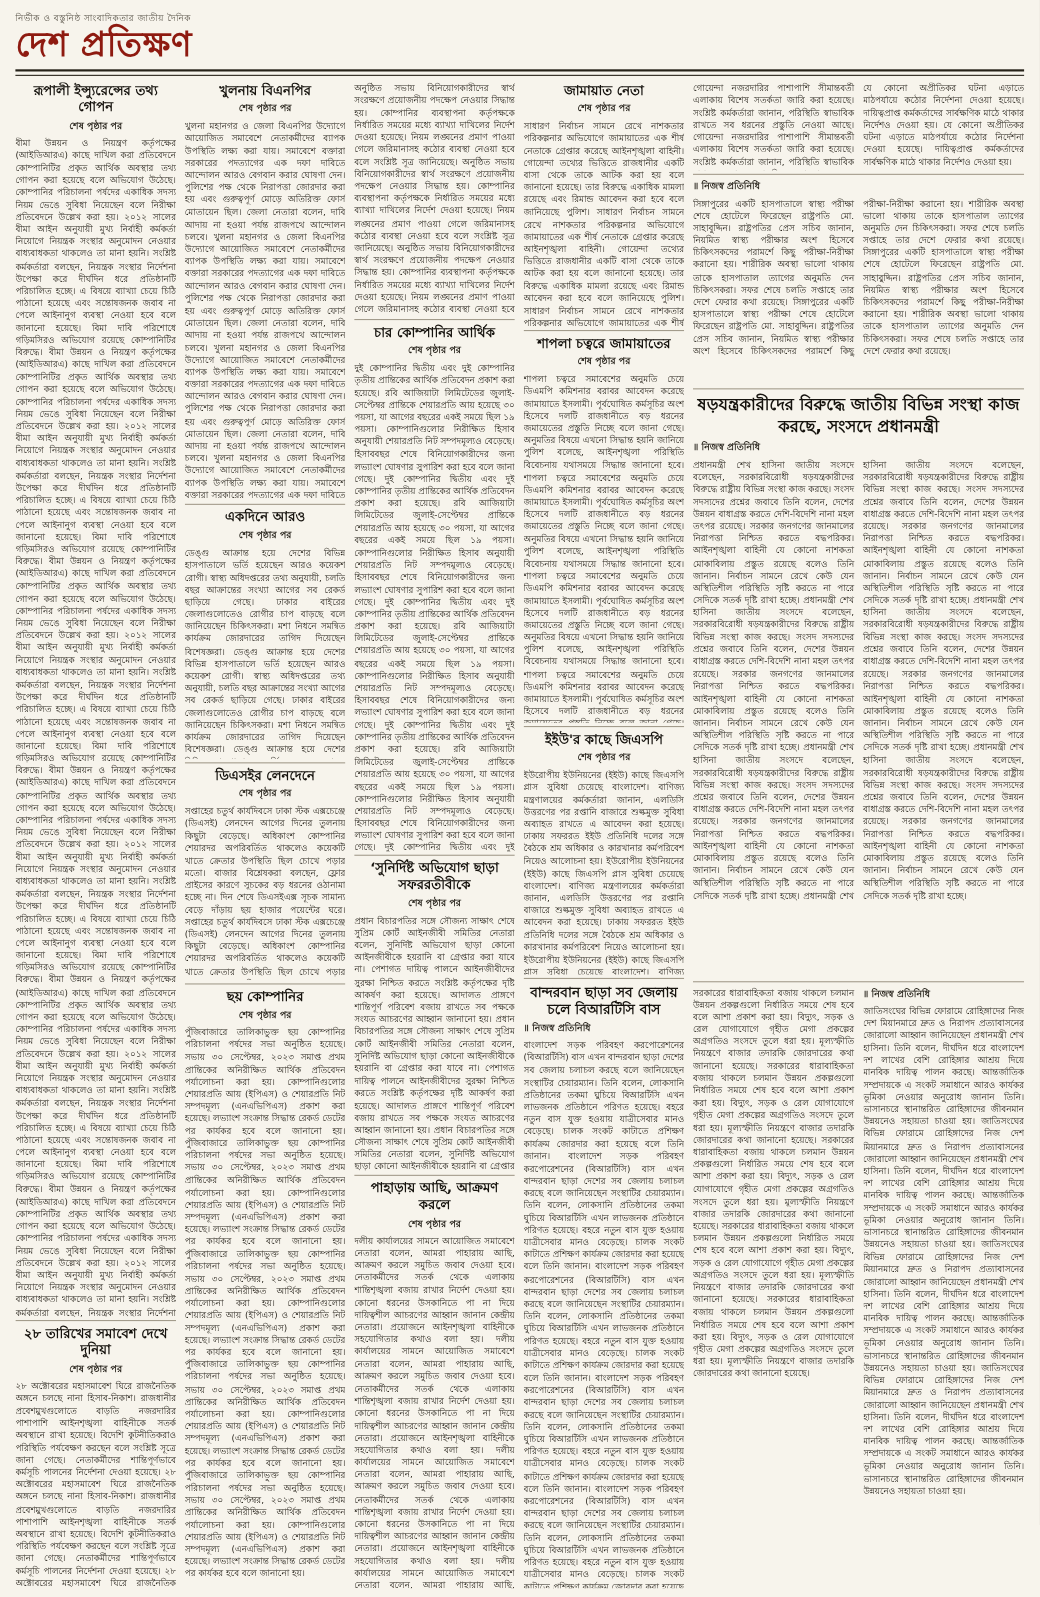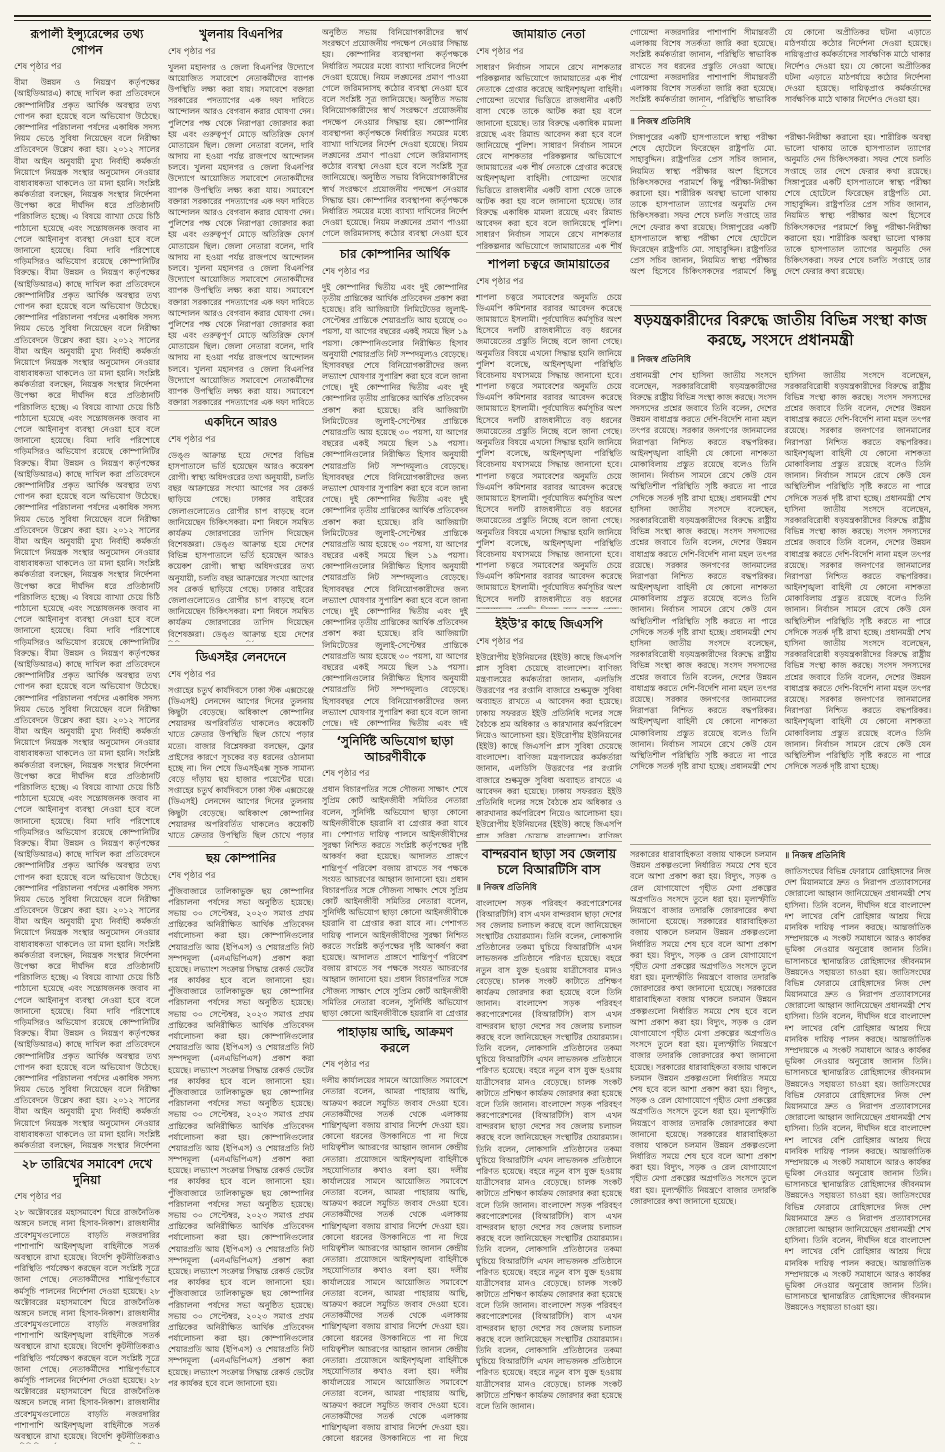--- a/index.html
+++ b/index.html
@@ -36,39 +36,43 @@
   .right-section { flex:1; display:flex; flex-direction:column; min-height:0; overflow:hidden; }
   .article { overflow:hidden; flex:0 0 auto; }
   .article.fill { flex:1 1 auto; min-height:0; }
   .article + .article, .rs-block + .rs-block { border-top:1px solid #a39c8c; margin-top:3px; padding-top:4px; }
   .headline {
     font-size:12px; font-weight:bold; text-align:center;
     line-height:1.3; color:#15120d; margin-bottom:2px;
   }
   .headline.big { font-size:15px; line-height:1.35; }
   .headline.mid { font-size:12.5px; }
-  .continued { font-size:8.5px; font-weight:normal; margin-bottom:3px; color:#2c2820; }
+  .continued { font-size:8.5px; font-weight:bold; text-align:center; margin-bottom:3px; color:#2c2820; }
   .byline { font-size:8.5px; font-weight:bold; margin-bottom:3px; color:#2c2820; }
   .body {
     font-size:8px; line-height:1.4; text-align:justify;
     color:#2b271f; overflow:hidden;
   }
   .cols2 { column-count:2; column-gap:8px; height:100%; }
   .rs-row { display:flex; gap:8px; min-height:0; overflow:hidden; }
   .rs-row > div { flex:1 1 0; min-width:0; overflow:hidden; }
   .rs-block { overflow:hidden; flex:0 0 auto; display:flex; flex-direction:column; }
   .rs-block.fill { flex:1 1 auto; min-height:0; }
   .rs-block .bodywrap { flex:1 1 auto; min-height:0; overflow:hidden; }
 </style>
 </head>
 <body>
 
 <div class="page">
 
   <header>
+    <div class="mast-left">
+      <div class="tagline">নির্ভীক ও বস্তুনিষ্ঠ সাংবাদিকতার জাতীয় দৈনিক</div>
+      <div class="mast-title">দেশ প্রতিক্ষণ</div>
+    </div>
   </header>
   <div class="header-rule"></div>
 
   <main class="content">
 
     <div class="col">
       <article class="article" style="height:1122px">
         <h2 class="headline">রূপালী ইন্স্যুরেন্সের তথ্য গোপন</h2>
         <div class="continued">শেষ পৃষ্ঠার পর</div>
         <p class="body">বীমা উন্নয়ন ও নিয়ন্ত্রণ কর্তৃপক্ষের (আইডিআরএ) কাছে দাখিল করা প্রতিবেদনে কোম্পানিটির প্রকৃত আর্থিক অবস্থার তথ্য গোপন করা হয়েছে বলে অভিযোগ উঠেছে। কোম্পানির পরিচালনা পর্ষদের একাধিক সদস্য নিয়ম ভেঙে সুবিধা নিয়েছেন বলে নিরীক্ষা প্রতিবেদনে উল্লেখ করা হয়। ২০১২ সালের বীমা আইন অনুযায়ী মুখ্য নির্বাহী কর্মকর্তা নিয়োগে নিয়ন্ত্রক সংস্থার অনুমোদন নেওয়ার বাধ্যবাধকতা থাকলেও তা মানা হয়নি। সংশ্লিষ্ট কর্মকর্তারা বলছেন, নিয়ন্ত্রক সংস্থার নির্দেশনা উপেক্ষা করে দীর্ঘদিন ধরে প্রতিষ্ঠানটি পরিচালিত হচ্ছে। এ বিষয়ে ব্যাখ্যা চেয়ে চিঠি পাঠানো হয়েছে এবং সন্তোষজনক জবাব না পেলে আইনানুগ ব্যবস্থা নেওয়া হবে বলে জানানো হয়েছে। বিমা দাবি পরিশোধে গড়িমসিরও অভিযোগ রয়েছে কোম্পানিটির বিরুদ্ধে। বীমা উন্নয়ন ও নিয়ন্ত্রণ কর্তৃপক্ষের (আইডিআরএ) কাছে দাখিল করা প্রতিবেদনে কোম্পানিটির প্রকৃত আর্থিক অবস্থার তথ্য গোপন করা হয়েছে বলে অভিযোগ উঠেছে। কোম্পানির পরিচালনা পর্ষদের একাধিক সদস্য নিয়ম ভেঙে সুবিধা নিয়েছেন বলে নিরীক্ষা প্রতিবেদনে উল্লেখ করা হয়। ২০১২ সালের বীমা আইন অনুযায়ী মুখ্য নির্বাহী কর্মকর্তা নিয়োগে নিয়ন্ত্রক সংস্থার অনুমোদন নেওয়ার বাধ্যবাধকতা থাকলেও তা মানা হয়নি। সংশ্লিষ্ট কর্মকর্তারা বলছেন, নিয়ন্ত্রক সংস্থার নির্দেশনা উপেক্ষা করে দীর্ঘদিন ধরে প্রতিষ্ঠানটি পরিচালিত হচ্ছে। এ বিষয়ে ব্যাখ্যা চেয়ে চিঠি পাঠানো হয়েছে এবং সন্তোষজনক জবাব না পেলে আইনানুগ ব্যবস্থা নেওয়া হবে বলে জানানো হয়েছে। বিমা দাবি পরিশোধে গড়িমসিরও অভিযোগ রয়েছে কোম্পানিটির বিরুদ্ধে। বীমা উন্নয়ন ও নিয়ন্ত্রণ কর্তৃপক্ষের (আইডিআরএ) কাছে দাখিল করা প্রতিবেদনে কোম্পানিটির প্রকৃত আর্থিক অবস্থার তথ্য গোপন করা হয়েছে বলে অভিযোগ উঠেছে। কোম্পানির পরিচালনা পর্ষদের একাধিক সদস্য নিয়ম ভেঙে সুবিধা নিয়েছেন বলে নিরীক্ষা প্রতিবেদনে উল্লেখ করা হয়। ২০১২ সালের বীমা আইন অনুযায়ী মুখ্য নির্বাহী কর্মকর্তা নিয়োগে নিয়ন্ত্রক সংস্থার অনুমোদন নেওয়ার বাধ্যবাধকতা থাকলেও তা মানা হয়নি। সংশ্লিষ্ট কর্মকর্তারা বলছেন, নিয়ন্ত্রক সংস্থার নির্দেশনা উপেক্ষা করে দীর্ঘদিন ধরে প্রতিষ্ঠানটি পরিচালিত হচ্ছে। এ বিষয়ে ব্যাখ্যা চেয়ে চিঠি পাঠানো হয়েছে এবং সন্তোষজনক জবাব না পেলে আইনানুগ ব্যবস্থা নেওয়া হবে বলে জানানো হয়েছে। বিমা দাবি পরিশোধে গড়িমসিরও অভিযোগ রয়েছে কোম্পানিটির বিরুদ্ধে। বীমা উন্নয়ন ও নিয়ন্ত্রণ কর্তৃপক্ষের (আইডিআরএ) কাছে দাখিল করা প্রতিবেদনে কোম্পানিটির প্রকৃত আর্থিক অবস্থার তথ্য গোপন করা হয়েছে বলে অভিযোগ উঠেছে। কোম্পানির পরিচালনা পর্ষদের একাধিক সদস্য নিয়ম ভেঙে সুবিধা নিয়েছেন বলে নিরীক্ষা প্রতিবেদনে উল্লেখ করা হয়। ২০১২ সালের বীমা আইন অনুযায়ী মুখ্য নির্বাহী কর্মকর্তা নিয়োগে নিয়ন্ত্রক সংস্থার অনুমোদন নেওয়ার বাধ্যবাধকতা থাকলেও তা মানা হয়নি। সংশ্লিষ্ট কর্মকর্তারা বলছেন, নিয়ন্ত্রক সংস্থার নির্দেশনা উপেক্ষা করে দীর্ঘদিন ধরে প্রতিষ্ঠানটি পরিচালিত হচ্ছে। এ বিষয়ে ব্যাখ্যা চেয়ে চিঠি পাঠানো হয়েছে এবং সন্তোষজনক জবাব না পেলে আইনানুগ ব্যবস্থা নেওয়া হবে বলে জানানো হয়েছে। বিমা দাবি পরিশোধে গড়িমসিরও অভিযোগ রয়েছে কোম্পানিটির বিরুদ্ধে। বীমা উন্নয়ন ও নিয়ন্ত্রণ কর্তৃপক্ষের (আইডিআরএ) কাছে দাখিল করা প্রতিবেদনে কোম্পানিটির প্রকৃত আর্থিক অবস্থার তথ্য গোপন করা হয়েছে বলে অভিযোগ উঠেছে। কোম্পানির পরিচালনা পর্ষদের একাধিক সদস্য নিয়ম ভেঙে সুবিধা নিয়েছেন বলে নিরীক্ষা প্রতিবেদনে উল্লেখ করা হয়। ২০১২ সালের বীমা আইন অনুযায়ী মুখ্য নির্বাহী কর্মকর্তা নিয়োগে নিয়ন্ত্রক সংস্থার অনুমোদন নেওয়ার বাধ্যবাধকতা থাকলেও তা মানা হয়নি। সংশ্লিষ্ট কর্মকর্তারা বলছেন, নিয়ন্ত্রক সংস্থার নির্দেশনা উপেক্ষা করে দীর্ঘদিন ধরে প্রতিষ্ঠানটি পরিচালিত হচ্ছে। এ বিষয়ে ব্যাখ্যা চেয়ে চিঠি পাঠানো হয়েছে এবং সন্তোষজনক জবাব না পেলে আইনানুগ ব্যবস্থা নেওয়া হবে বলে জানানো হয়েছে। বিমা দাবি পরিশোধে গড়িমসিরও অভিযোগ রয়েছে কোম্পানিটির বিরুদ্ধে। বীমা উন্নয়ন ও নিয়ন্ত্রণ কর্তৃপক্ষের (আইডিআরএ) কাছে দাখিল করা প্রতিবেদনে কোম্পানিটির প্রকৃত আর্থিক অবস্থার তথ্য গোপন করা হয়েছে বলে অভিযোগ উঠেছে। কোম্পানির পরিচালনা পর্ষদের একাধিক সদস্য নিয়ম ভেঙে সুবিধা নিয়েছেন বলে নিরীক্ষা প্রতিবেদনে উল্লেখ করা হয়। ২০১২ সালের বীমা আইন অনুযায়ী মুখ্য নির্বাহী কর্মকর্তা নিয়োগে নিয়ন্ত্রক সংস্থার অনুমোদন নেওয়ার বাধ্যবাধকতা থাকলেও তা মানা হয়নি। সংশ্লিষ্ট কর্মকর্তারা বলছেন, নিয়ন্ত্রক সংস্থার নির্দেশনা উপেক্ষা করে দীর্ঘদিন ধরে প্রতিষ্ঠানটি পরিচালিত হচ্ছে। এ বিষয়ে ব্যাখ্যা চেয়ে চিঠি পাঠানো হয়েছে এবং সন্তোষজনক জবাব না পেলে আইনানুগ ব্যবস্থা নেওয়া হবে বলে জানানো হয়েছে। বিমা দাবি পরিশোধে গড়িমসিরও অভিযোগ রয়েছে কোম্পানিটির বিরুদ্ধে। বীমা উন্নয়ন ও নিয়ন্ত্রণ কর্তৃপক্ষের (আইডিআরএ) কাছে দাখিল করা প্রতিবেদনে কোম্পানিটির প্রকৃত আর্থিক অবস্থার তথ্য গোপন করা হয়েছে বলে অভিযোগ উঠেছে। কোম্পানির পরিচালনা পর্ষদের একাধিক সদস্য নিয়ম ভেঙে সুবিধা নিয়েছেন বলে নিরীক্ষা প্রতিবেদনে উল্লেখ করা হয়। ২০১২ সালের বীমা আইন অনুযায়ী মুখ্য নির্বাহী কর্মকর্তা নিয়োগে নিয়ন্ত্রক সংস্থার অনুমোদন নেওয়ার বাধ্যবাধকতা থাকলেও তা মানা হয়নি। সংশ্লিষ্ট কর্মকর্তারা বলছেন, নিয়ন্ত্রক সংস্থার নির্দেশনা উপেক্ষা করে দীর্ঘদিন ধরে প্রতিষ্ঠানটি পরিচালিত হচ্ছে। এ বিষয়ে ব্যাখ্যা চেয়ে চিঠি পাঠানো হয়েছে এবং সন্তোষজনক জবাব না পেলে আইনানুগ ব্যবস্থা নেওয়া হবে বলে জানানো হয়েছে। বিমা দাবি পরিশোধে গড়িমসিরও অভিযোগ রয়েছে কোম্পানিটির বিরুদ্ধে।</p>
@@ -106,21 +110,21 @@
     <div class="col">
       <article class="article" style="height:212px">
         <p class="body">অনুষ্ঠিত সভায় বিনিয়োগকারীদের স্বার্থ সংরক্ষণে প্রয়োজনীয় পদক্ষেপ নেওয়ার সিদ্ধান্ত হয়। কোম্পানির ব্যবস্থাপনা কর্তৃপক্ষকে নির্ধারিত সময়ের মধ্যে ব্যাখ্যা দাখিলের নির্দেশ দেওয়া হয়েছে। নিয়ম লঙ্ঘনের প্রমাণ পাওয়া গেলে জরিমানাসহ কঠোর ব্যবস্থা নেওয়া হবে বলে সংশ্লিষ্ট সূত্র জানিয়েছে। অনুষ্ঠিত সভায় বিনিয়োগকারীদের স্বার্থ সংরক্ষণে প্রয়োজনীয় পদক্ষেপ নেওয়ার সিদ্ধান্ত হয়। কোম্পানির ব্যবস্থাপনা কর্তৃপক্ষকে নির্ধারিত সময়ের মধ্যে ব্যাখ্যা দাখিলের নির্দেশ দেওয়া হয়েছে। নিয়ম লঙ্ঘনের প্রমাণ পাওয়া গেলে জরিমানাসহ কঠোর ব্যবস্থা নেওয়া হবে বলে সংশ্লিষ্ট সূত্র জানিয়েছে। অনুষ্ঠিত সভায় বিনিয়োগকারীদের স্বার্থ সংরক্ষণে প্রয়োজনীয় পদক্ষেপ নেওয়ার সিদ্ধান্ত হয়। কোম্পানির ব্যবস্থাপনা কর্তৃপক্ষকে নির্ধারিত সময়ের মধ্যে ব্যাখ্যা দাখিলের নির্দেশ দেওয়া হয়েছে। নিয়ম লঙ্ঘনের প্রমাণ পাওয়া গেলে জরিমানাসহ কঠোর ব্যবস্থা নেওয়া হবে বলে সংশ্লিষ্ট সূত্র জানিয়েছে।</p>
       </article>
       <article class="article" style="height:484px">
         <h2 class="headline">চার কোম্পানির আর্থিক</h2>
         <div class="continued">শেষ পৃষ্ঠার পর</div>
         <p class="body">দুই কোম্পানির দ্বিতীয় এবং দুই কোম্পানির তৃতীয় প্রান্তিকের আর্থিক প্রতিবেদন প্রকাশ করা হয়েছে। রবি আজিয়াটা লিমিটেডের জুলাই-সেপ্টেম্বর প্রান্তিকে শেয়ারপ্রতি আয় হয়েছে ৩০ পয়সা, যা আগের বছরের একই সময়ে ছিল ১৯ পয়সা। কোম্পানিগুলোর নিরীক্ষিত হিসাব অনুযায়ী শেয়ারপ্রতি নিট সম্পদমূল্যও বেড়েছে। হিসাববছর শেষে বিনিয়োগকারীদের জন্য লভ্যাংশ ঘোষণার সুপারিশ করা হবে বলে জানা গেছে। দুই কোম্পানির দ্বিতীয় এবং দুই কোম্পানির তৃতীয় প্রান্তিকের আর্থিক প্রতিবেদন প্রকাশ করা হয়েছে। রবি আজিয়াটা লিমিটেডের জুলাই-সেপ্টেম্বর প্রান্তিকে শেয়ারপ্রতি আয় হয়েছে ৩০ পয়সা, যা আগের বছরের একই সময়ে ছিল ১৯ পয়সা। কোম্পানিগুলোর নিরীক্ষিত হিসাব অনুযায়ী শেয়ারপ্রতি নিট সম্পদমূল্যও বেড়েছে। হিসাববছর শেষে বিনিয়োগকারীদের জন্য লভ্যাংশ ঘোষণার সুপারিশ করা হবে বলে জানা গেছে। দুই কোম্পানির দ্বিতীয় এবং দুই কোম্পানির তৃতীয় প্রান্তিকের আর্থিক প্রতিবেদন প্রকাশ করা হয়েছে। রবি আজিয়াটা লিমিটেডের জুলাই-সেপ্টেম্বর প্রান্তিকে শেয়ারপ্রতি আয় হয়েছে ৩০ পয়সা, যা আগের বছরের একই সময়ে ছিল ১৯ পয়সা। কোম্পানিগুলোর নিরীক্ষিত হিসাব অনুযায়ী শেয়ারপ্রতি নিট সম্পদমূল্যও বেড়েছে। হিসাববছর শেষে বিনিয়োগকারীদের জন্য লভ্যাংশ ঘোষণার সুপারিশ করা হবে বলে জানা গেছে। দুই কোম্পানির দ্বিতীয় এবং দুই কোম্পানির তৃতীয় প্রান্তিকের আর্থিক প্রতিবেদন প্রকাশ করা হয়েছে। রবি আজিয়াটা লিমিটেডের জুলাই-সেপ্টেম্বর প্রান্তিকে শেয়ারপ্রতি আয় হয়েছে ৩০ পয়সা, যা আগের বছরের একই সময়ে ছিল ১৯ পয়সা। কোম্পানিগুলোর নিরীক্ষিত হিসাব অনুযায়ী শেয়ারপ্রতি নিট সম্পদমূল্যও বেড়েছে। হিসাববছর শেষে বিনিয়োগকারীদের জন্য লভ্যাংশ ঘোষণার সুপারিশ করা হবে বলে জানা গেছে। দুই কোম্পানির দ্বিতীয় এবং দুই কোম্পানির তৃতীয় প্রান্তিকের আর্থিক প্রতিবেদন প্রকাশ করা হয়েছে। রবি আজিয়াটা লিমিটেডের জুলাই-সেপ্টেম্বর প্রান্তিকে শেয়ারপ্রতি আয় হয়েছে ৩০ পয়সা, যা আগের বছরের একই সময়ে ছিল ১৯ পয়সা। কোম্পানিগুলোর নিরীক্ষিত হিসাব অনুযায়ী শেয়ারপ্রতি নিট সম্পদমূল্যও বেড়েছে। হিসাববছর শেষে বিনিয়োগকারীদের জন্য লভ্যাংশ ঘোষণার সুপারিশ করা হবে বলে জানা গেছে।</p>
       </article>
       <article class="article" style="height:288px">
-        <h2 class="headline">‘সুনির্দিষ্ট অভিযোগ ছাড়া আচরণীবীকে</h2>
+        <h2 class="headline">‘সুনির্দিষ্ট অভিযোগ ছাড়া সফররতীবীকে</h2>
         <div class="continued">শেষ পৃষ্ঠার পর</div>
         <p class="body">প্রধান বিচারপতির সঙ্গে সৌজন্য সাক্ষাৎ শেষে সুপ্রিম কোর্ট আইনজীবী সমিতির নেতারা বলেন, সুনির্দিষ্ট অভিযোগ ছাড়া কোনো আইনজীবীকে হয়রানি বা গ্রেপ্তার করা যাবে না। পেশাগত দায়িত্ব পালনে আইনজীবীদের সুরক্ষা নিশ্চিত করতে সংশ্লিষ্ট কর্তৃপক্ষের দৃষ্টি আকর্ষণ করা হয়েছে। আদালত প্রাঙ্গণে শান্তিপূর্ণ পরিবেশ বজায় রাখতে সব পক্ষকে সংযত আচরণের আহ্বান জানানো হয়। প্রধান বিচারপতির সঙ্গে সৌজন্য সাক্ষাৎ শেষে সুপ্রিম কোর্ট আইনজীবী সমিতির নেতারা বলেন, সুনির্দিষ্ট অভিযোগ ছাড়া কোনো আইনজীবীকে হয়রানি বা গ্রেপ্তার করা যাবে না। পেশাগত দায়িত্ব পালনে আইনজীবীদের সুরক্ষা নিশ্চিত করতে সংশ্লিষ্ট কর্তৃপক্ষের দৃষ্টি আকর্ষণ করা হয়েছে। আদালত প্রাঙ্গণে শান্তিপূর্ণ পরিবেশ বজায় রাখতে সব পক্ষকে সংযত আচরণের আহ্বান জানানো হয়। প্রধান বিচারপতির সঙ্গে সৌজন্য সাক্ষাৎ শেষে সুপ্রিম কোর্ট আইনজীবী সমিতির নেতারা বলেন, সুনির্দিষ্ট অভিযোগ ছাড়া কোনো আইনজীবীকে হয়রানি বা গ্রেপ্তার করা যাবে না। পেশাগত দায়িত্ব পালনে আইনজীবীদের সুরক্ষা নিশ্চিত করতে সংশ্লিষ্ট কর্তৃপক্ষের দৃষ্টি আকর্ষণ করা হয়েছে। আদালত প্রাঙ্গণে শান্তিপূর্ণ পরিবেশ বজায় রাখতে সব পক্ষকে সংযত আচরণের আহ্বান জানানো হয়।</p>
       </article>
       <article class="article fill">
         <h2 class="headline">পাহাড়ায় আছি, আক্রমণ করলে</h2>
         <div class="continued">শেষ পৃষ্ঠার পর</div>
         <p class="body">দলীয় কার্যালয়ের সামনে আয়োজিত সমাবেশে নেতারা বলেন, আমরা পাহারায় আছি, আক্রমণ করলে সমুচিত জবাব দেওয়া হবে। নেতাকর্মীদের সতর্ক থেকে এলাকায় শান্তিশৃঙ্খলা বজায় রাখার নির্দেশ দেওয়া হয়। কোনো ধরনের উসকানিতে পা না দিয়ে দায়িত্বশীল আচরণের আহ্বান জানান কেন্দ্রীয় নেতারা। প্রয়োজনে আইনশৃঙ্খলা বাহিনীকে সহযোগিতার কথাও বলা হয়। দলীয় কার্যালয়ের সামনে আয়োজিত সমাবেশে নেতারা বলেন, আমরা পাহারায় আছি, আক্রমণ করলে সমুচিত জবাব দেওয়া হবে। নেতাকর্মীদের সতর্ক থেকে এলাকায় শান্তিশৃঙ্খলা বজায় রাখার নির্দেশ দেওয়া হয়। কোনো ধরনের উসকানিতে পা না দিয়ে দায়িত্বশীল আচরণের আহ্বান জানান কেন্দ্রীয় নেতারা। প্রয়োজনে আইনশৃঙ্খলা বাহিনীকে সহযোগিতার কথাও বলা হয়। দলীয় কার্যালয়ের সামনে আয়োজিত সমাবেশে নেতারা বলেন, আমরা পাহারায় আছি, আক্রমণ করলে সমুচিত জবাব দেওয়া হবে। নেতাকর্মীদের সতর্ক থেকে এলাকায় শান্তিশৃঙ্খলা বজায় রাখার নির্দেশ দেওয়া হয়। কোনো ধরনের উসকানিতে পা না দিয়ে দায়িত্বশীল আচরণের আহ্বান জানান কেন্দ্রীয় নেতারা। প্রয়োজনে আইনশৃঙ্খলা বাহিনীকে সহযোগিতার কথাও বলা হয়। দলীয় কার্যালয়ের সামনে আয়োজিত সমাবেশে নেতারা বলেন, আমরা পাহারায় আছি, আক্রমণ করলে সমুচিত জবাব দেওয়া হবে। নেতাকর্মীদের সতর্ক থেকে এলাকায় শান্তিশৃঙ্খলা বজায় রাখার নির্দেশ দেওয়া হয়। কোনো ধরনের উসকানিতে পা না দিয়ে দায়িত্বশীল আচরণের আহ্বান জানান কেন্দ্রীয় নেতারা। প্রয়োজনে আইনশৃঙ্খলা বাহিনীকে সহযোগিতার কথাও বলা হয়।</p>
       </article>
     </div>
 

